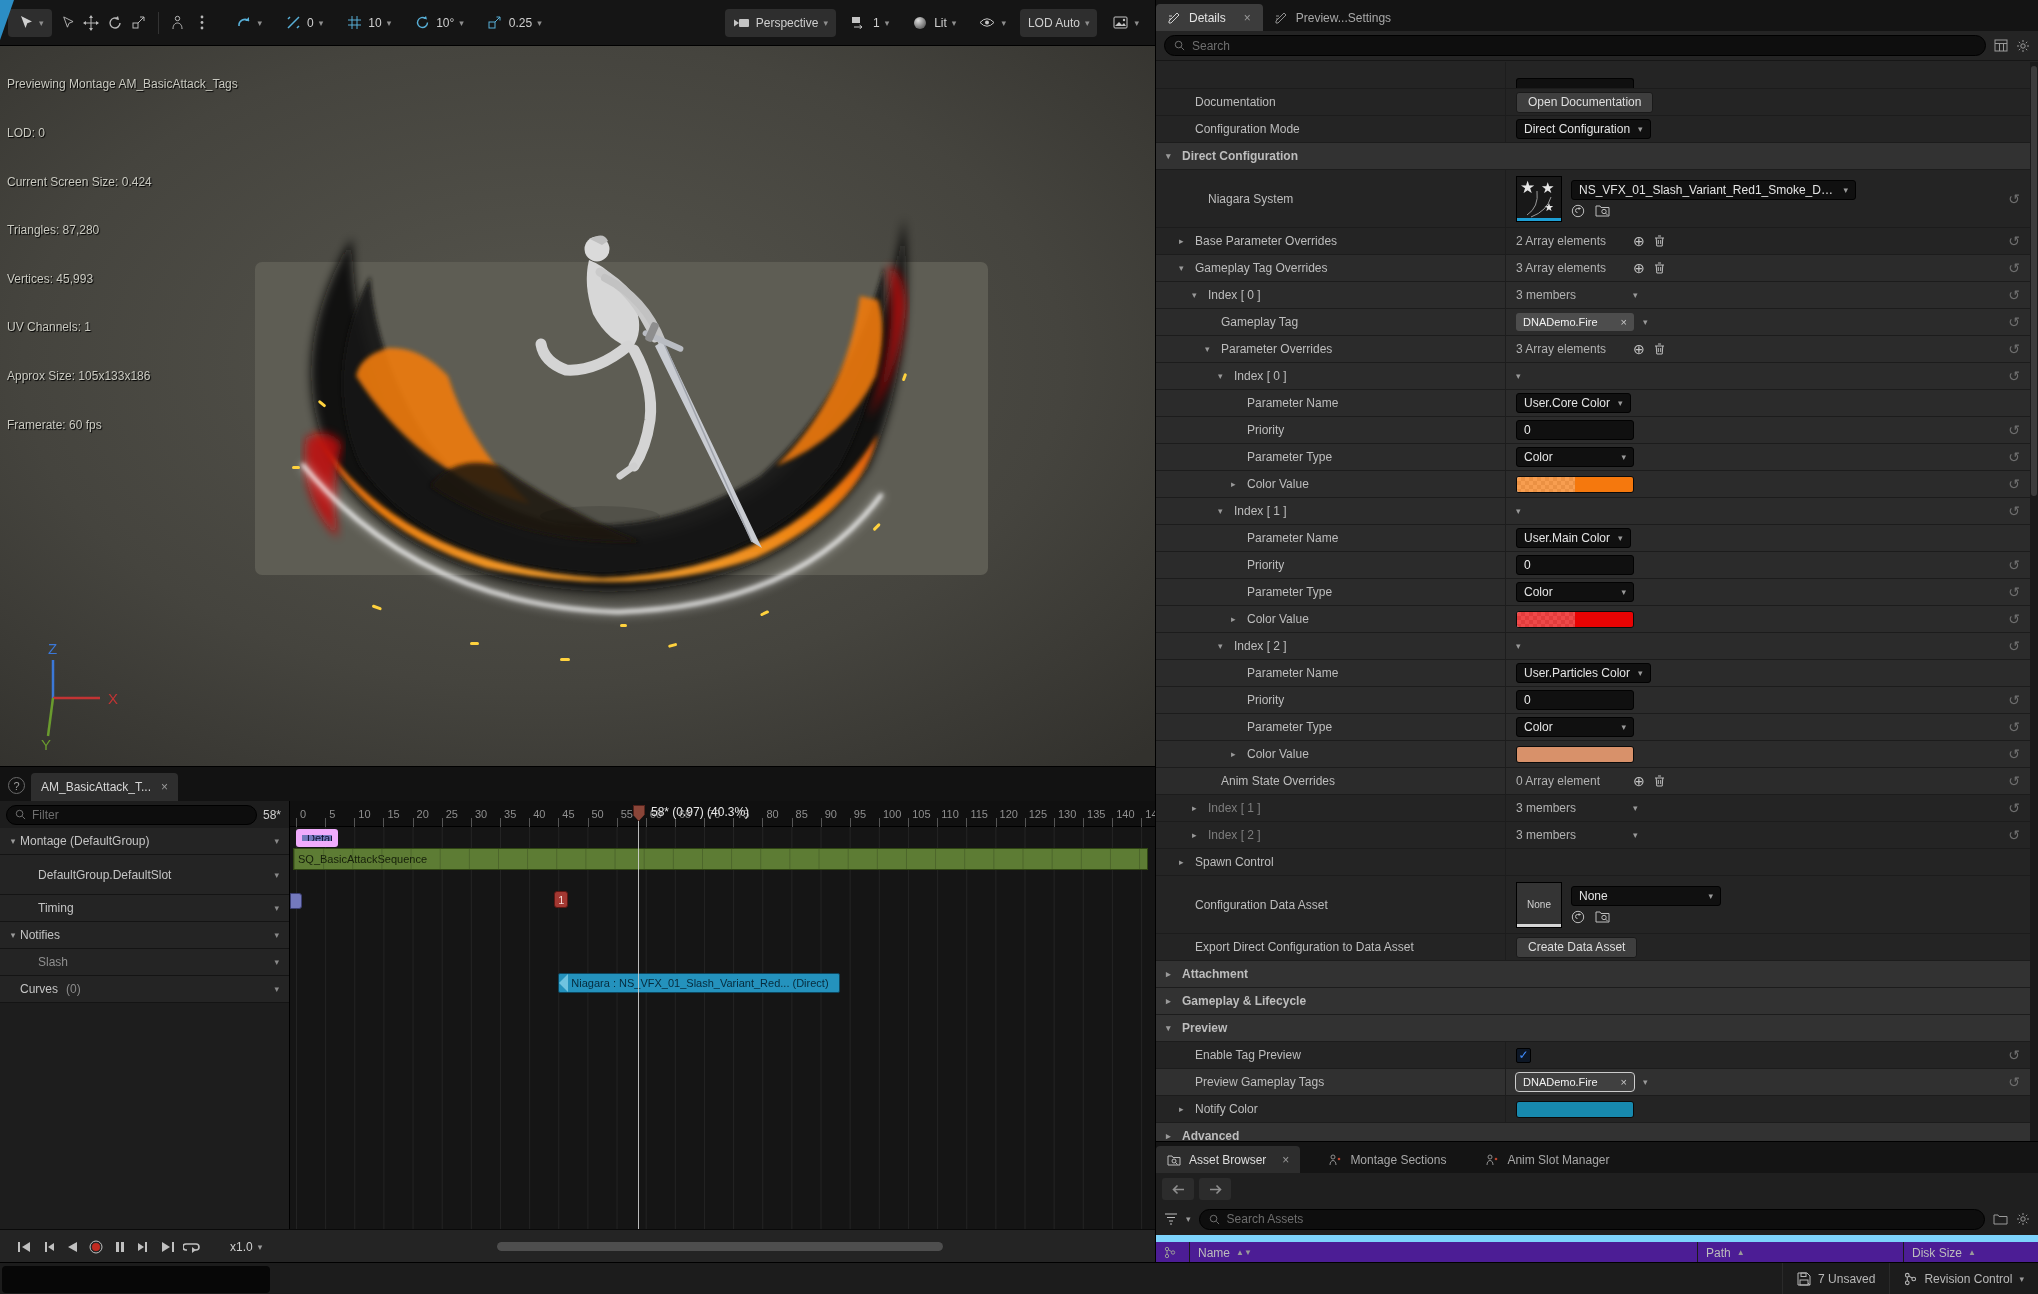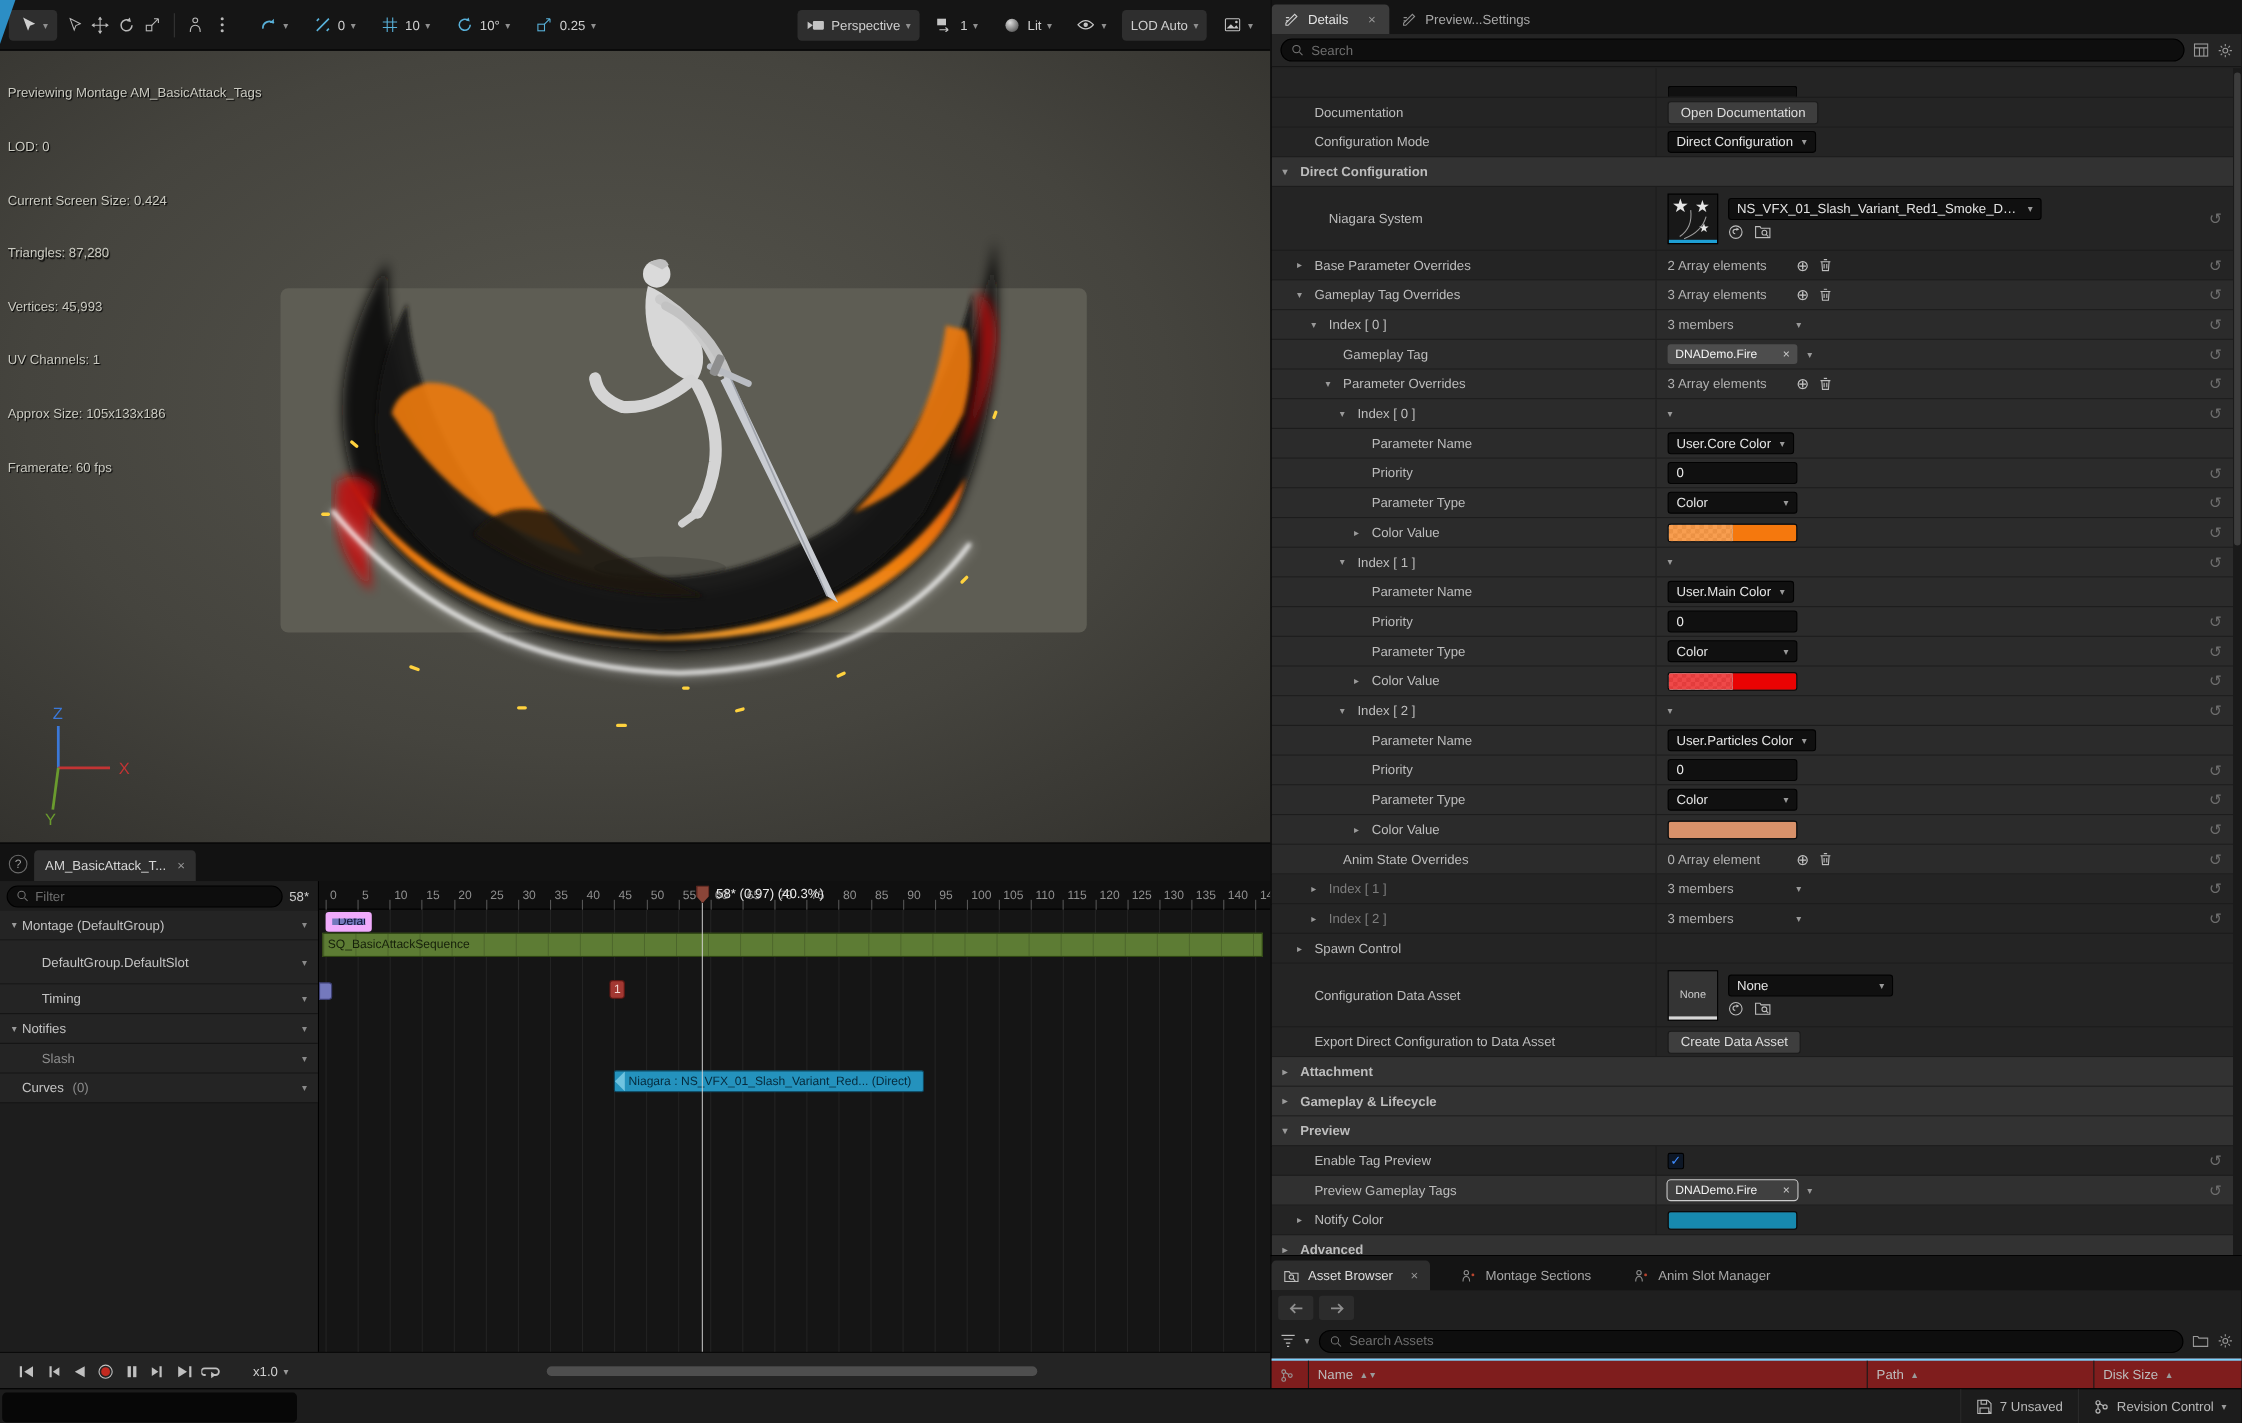--- a/index.html
+++ b/index.html
@@ -106,21 +106,21 @@
   #det-thumbbar{left:2031px;top:66px;width:6px;height:430px;background:#3c3c3c;border-radius:3px;}
 
   
   #assetbrowser{left:1155px;top:1141px;width:883px;height:121px;background:#1f1f1f;border-left:1px solid #000;border-top:1px solid #000;}
   #ab-tabbar{position:absolute;left:0;top:0;width:100%;height:31px;background:#141414;display:flex;align-items:flex-end;gap:18px;}
   .ab-tab{height:27px;display:flex;align-items:center;gap:8px;padding:0 11px;color:#a8a8a8;}
   .ab-tab.active{background:#2d2d2d;border-radius:4px 4px 0 0;color:#dedede;}
   #ab-nav{position:absolute;left:6px;top:36px;display:flex;gap:5px;}
   .navbtn{width:32px;height:22px;background:#2c2c2c;border-radius:3px;display:flex;align-items:center;justify-content:center;}
   #ab-searchrow{position:absolute;left:0;top:62px;width:100%;height:30px;display:flex;align-items:center;gap:8px;padding:0 8px;}
-  #ab-headers{position:absolute;left:0;top:93px;width:100%;height:28px;background:#7f1d1d;border-top:2px solid #7dd3fc;display:flex;align-items:center;color:#bdbdbd;text-align:center;}
+  #ab-headers{position:absolute;left:0;top:93px;width:100%;height:28px;background:#4c1d95;border-top:7px solid #7dd3fc;display:flex;align-items:center;color:#bdbdbd;text-align:center;}
   .ab-col{display:flex;align-items:center;gap:6px;padding:0 8px;height:100%;border-right:1px solid #1a1a1a;}
   .sortarrow{font-size:8px;color:#9a9a9a;}
 
   
   #statusbar{left:0;top:1262px;width:2038px;height:32px;background:#1c1c1c;border-top:1px solid #000;display:flex;align-items:center;}
   #drawerbox{position:absolute;left:2px;top:3px;width:268px;height:27px;background:#070707;border-radius:4px;}
   #sb-right{margin-left:auto;display:flex;align-items:center;height:100%;}
   .sb-item{display:flex;align-items:center;gap:7px;padding:0 14px;color:#b8b8b8;height:100%;border-left:1px solid #2a2a2a;}
 </style>
 </head>

